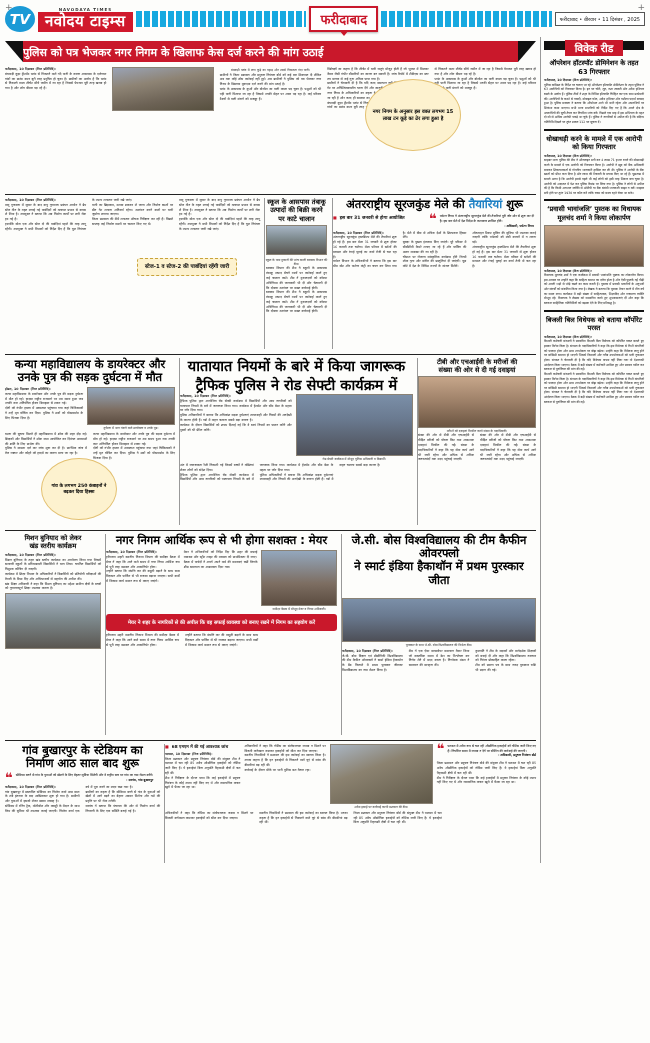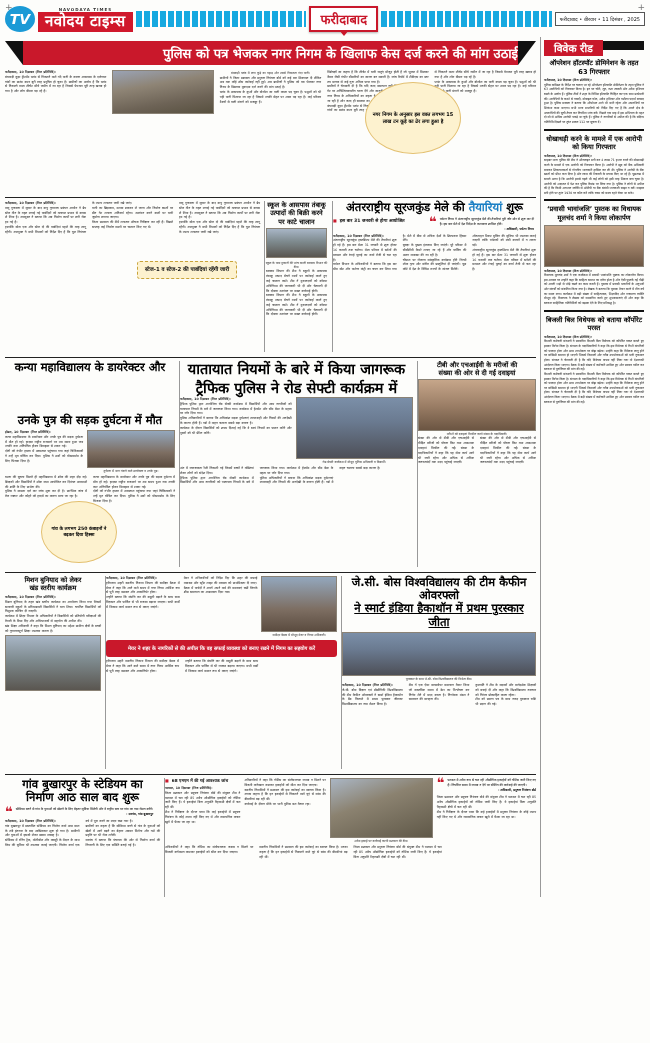--- a/index.html
+++ b/index.html
@@ -49,22 +49,22 @@
   .left-col { width: 531px; flex: 0 0 531px; }
   .right-col { width: 104px; flex: 0 0 104px; border-left: 1px solid #999; padding-left: 3px; }
 
   
   .lead-hl {
     font-size: 22.5px; font-weight: bold; line-height: 1.17; color: #000;
     letter-spacing: -0.3px; text-align: center; margin: 3px 0 2px;
   }
   .lead-hl .hi { color: #1b7fc4; }
   .sub-banner {
-    background: #c9182b; color: #fff; text-align: right; font-weight: bold;
-    font-size: 13px; padding: 3px 0; margin: 4px 18px 5px 18px; position: relative;
+    background: #c9182b; color: #fff; text-align: left; font-weight: bold;
+    font-size: 11px; padding: 3px 0; margin: 4px 18px 5px 18px; position: relative;
   }
   .sub-banner:before, .sub-banner:after {
     content: ""; position: absolute; top: 0; width: 18px; height: 100%;
     background: #111;
   }
   .sub-banner:before { left: -18px; clip-path: polygon(0 0, 100% 0, 100% 100%); }
   .sub-banner:after { right: -18px; clip-path: polygon(0 0, 100% 0, 0 100%); }
 
   
   .cols { column-gap: 6px; text-align: justify; }
@@ -105,21 +105,21 @@
     font-size: 5px; font-weight: bold; line-height: 1.4; padding: 6px;
   }
   .quote-mark { color: #c9182b; font-size: 13px; font-weight: bold; line-height: .7; }
   .quote-box { display: flex; gap: 3px; }
   .quote-text { font-size: 3.2px; line-height: 1.5; text-align: justify; }
 
   .bullet-line { font-size: 4.6px; font-weight: bold; color: #111; display: flex; gap: 3px; align-items: baseline; }
   .bullet-line:before { content: "■"; color: #c9182b; font-size: 4px; }
 
   
-  .vr-header { position: relative; text-align: left; margin-bottom: 0; }
+  .vr-header { position: relative; text-align: center; margin-bottom: 0; }
   .vr-title {
     background: #c9182b; color: #fff; font-size: 10.5px; font-weight: bold;
     display: inline-block; padding: 1px 10px; position: relative; z-index: 2;
   }
   .vr-bar { position: absolute; top: 4px; left: 0; right: 0; height: 9px; background: #111; z-index: 1;}
   .side-hl {
     font-size: 6.6px; font-weight: bold; text-align: center; line-height: 1.3;
     margin: 3px 0 2px; color: #000;
   }
   .side-text { font-size: 3.1px; line-height: 1.5; text-align: justify; color: #1a1a1a; }
@@ -220,21 +220,21 @@
             <p>चौपाल पर रोजाना सांस्कृतिक कार्यक्रम होंगे जिनमें लोक नृत्य और संगीत की प्रस्तुतियां दी जाएंगी। फूड कोर्ट में देश के विभिन्न राज्यों के व्यंजन मिलेंगे।</p>
             <p>ऑनलाइन टिकट बुकिंग की सुविधा भी उपलब्ध कराई जाएगी ताकि पर्यटकों को लंबी कतारों में न लगना पड़े।</p>
             <p>अंतरराष्ट्रीय सूरजकुंड हस्तशिल्प मेले की तैयारियां शुरू हो गई हैं। इस बार मेला 31 जनवरी से शुरू होकर 16 फरवरी तक चलेगा। मेला परिसर में स्टॉलों की मरम्मत और रंगाई पुताई का कार्य तेजी से चल रहा है।</p>
           </div>
         </div>
       </div>
 
       <div class="sec flexrow">
         <div style="width:170px;">
           <div class="sec-hl sm">कन्या महाविद्यालय के डायरेक्टर और</div>
-          <div class="sec-hl sm" style="margin-bottom:3px;margin-top:40px;">उनके पुत्र की सड़क दुर्घटना में मौत</div>
+          <div class="sec-hl sm" style="margin-bottom:3px;">उनके पुत्र की सड़क दुर्घटना में मौत</div>
           <div class="flexrow">
             <div class="tx" style="width:78px;">
               <p><span class="dateline">होडल, 10 दिसम्बर (निज प्रतिनिधि):</span></p>
               <p>कन्या महाविद्यालय के डायरेक्टर और उनके पुत्र की सड़क दुर्घटना में मौत हो गई। हादसा राष्ट्रीय राजमार्ग पर उस समय हुआ जब उनकी कार अनियंत्रित होकर डिवाइडर से टकरा गई।</p>
               <p>दोनों को गंभीर हालत में अस्पताल पहुंचाया गया जहां चिकित्सकों ने उन्हें मृत घोषित कर दिया। पुलिस ने शवों को पोस्टमार्टम के लिए भिजवा दिया है।</p>
             </div>
             <div style="width:88px;">
               <div class="photo ph-people" style="height:38px;"></div>
               <div class="cap">दुर्घटना में जान गंवाने वाले डायरेक्टर व उनके पुत्र।</div>
             </div>
@@ -291,20 +291,21 @@
           <div class="tx">
             <p><span class="dateline">फरीदाबाद, 10 दिसम्बर (निज प्रतिनिधि):</span></p>
             <p>मिशन बुनियाद के तहत खंड स्तरीय कार्यक्रम का आयोजन किया गया जिसमें सरकारी स्कूलों के प्रतिभाशाली विद्यार्थियों ने भाग लिया। चयनित विद्यार्थियों को निशुल्क कोचिंग दी जाएगी।</p>
             <p>कार्यक्रम में शिक्षा विभाग के अधिकारियों ने विद्यार्थियों को प्रतियोगी परीक्षाओं की तैयारी के टिप्स दिए और अभिभावकों से सहयोग की अपील की।</p>
             <p>खंड शिक्षा अधिकारी ने कहा कि मिशन बुनियाद का उद्देश्य ग्रामीण क्षेत्रों के बच्चों को गुणवत्तापूर्ण शिक्षा उपलब्ध कराना है।</p>
           </div>
           <div class="photo ph-street" style="height:56px;margin-top:2px;"></div>
         </div>
 
         <div style="width:232px;" class="vrule">
+          <div class="sec-hl sm" style="margin-bottom:3px;">नगर निगम आर्थिक रूप से भी होगा सशक्त : मेयर</div>
           <div class="flexrow">
             <div class="tx" style="width:74px;">
               <p><span class="dateline">फरीदाबाद, 10 दिसम्बर (निज प्रतिनिधि):</span></p>
               <p>हरियाणा शहरी स्थानीय निकाय विभाग की समीक्षा बैठक में मेयर ने कहा कि आने वाले समय में नगर निगम आर्थिक रूप से पूरी तरह सशक्त और आत्मनिर्भर होगा।</p>
               <p>उन्होंने बताया कि संपत्ति कर की वसूली बढ़ाने के साथ साथ विज्ञापन और पार्किंग से भी राजस्व बढ़ाया जाएगा। सभी वार्डों में विकास कार्य समान रूप से कराए जाएंगे।</p>
             </div>
             <div class="tx" style="width:74px;">
               <p>मेयर ने अधिकारियों को निर्देश दिए कि शहर की सफाई व्यवस्था और स्ट्रीट लाइट की मरम्मत को प्राथमिकता दी जाए।</p>
               <p>बैठक में पार्षदों ने अपने अपने वार्ड की समस्याएं रखीं जिनके शीघ्र समाधान का आश्वासन दिया गया।</p>
             </div>
@@ -315,21 +316,21 @@
           </div>
           <div class="callout" style="margin-top:3px;background:#c9182b;color:#fff;border-color:#c9182b;font-size:5px;">मेयर ने शहर के नागरिकों से की अपील कि वह सफाई व्यवस्था को बनाए रखने में निगम का सहयोग करें</div>
           <div class="cols c3 tx" style="height:44px;margin-top:2px;">
             <p>हरियाणा शहरी स्थानीय निकाय विभाग की समीक्षा बैठक में मेयर ने कहा कि आने वाले समय में नगर निगम आर्थिक रूप से पूरी तरह सशक्त और आत्मनिर्भर होगा।</p>
             <p>उन्होंने बताया कि संपत्ति कर की वसूली बढ़ाने के साथ साथ विज्ञापन और पार्किंग से भी राजस्व बढ़ाया जाएगा। सभी वार्डों में विकास कार्य समान रूप से कराए जाएंगे।</p>
           </div>
         </div>
 
         <div style="width:195px;" class="vrule">
           <div class="sec-hl sm">जे.सी. बोस विश्वविद्यालय की टीम कैफीन ओवरफ्लो</div>
-          <div class="sec-hl sm" style="margin-bottom:3px;text-decoration:underline;">ने स्मार्ट इंडिया हैकाथॉन में प्रथम पुरस्कार जीता</div>
+          <div class="sec-hl sm" style="margin-bottom:11px;">ने स्मार्ट इंडिया हैकाथॉन में प्रथम पुरस्कार जीता</div>
           <div class="photo ph-crowd" style="height:44px;"></div>
           <div class="cap">पुरस्कार के साथ जे.सी. बोस विश्वविद्यालय की विजेता टीम।</div>
           <div class="cols c3 tx" style="height:86px;margin-top:2px;">
             <p><span class="dateline">फरीदाबाद, 10 दिसम्बर (निज प्रतिनिधि):</span></p>
             <p>जे.सी. बोस विज्ञान एवं प्रौद्योगिकी विश्वविद्यालय की टीम कैफीन ओवरफ्लो ने स्मार्ट इंडिया हैकाथॉन के ग्रैंड फिनाले में प्रथम पुरस्कार जीतकर विश्वविद्यालय का नाम रोशन किया है।</p>
             <p>टीम ने एक ऐसा साफ्टवेयर समाधान तैयार किया जो वास्तविक समय में डेटा का विश्लेषण कर निर्णय लेने में मदद करता है। निर्णायक मंडल ने समाधान की सराहना की।</p>
             <p>कुलपति ने टीम के सदस्यों और मार्गदर्शक शिक्षकों को बधाई दी और कहा कि विश्वविद्यालय नवाचार को निरंतर प्रोत्साहित करता रहेगा।</p>
             <p>टीम को प्रमाण पत्र के साथ नकद पुरस्कार राशि भी प्रदान की गई।</p>
           </div>
         </div>

